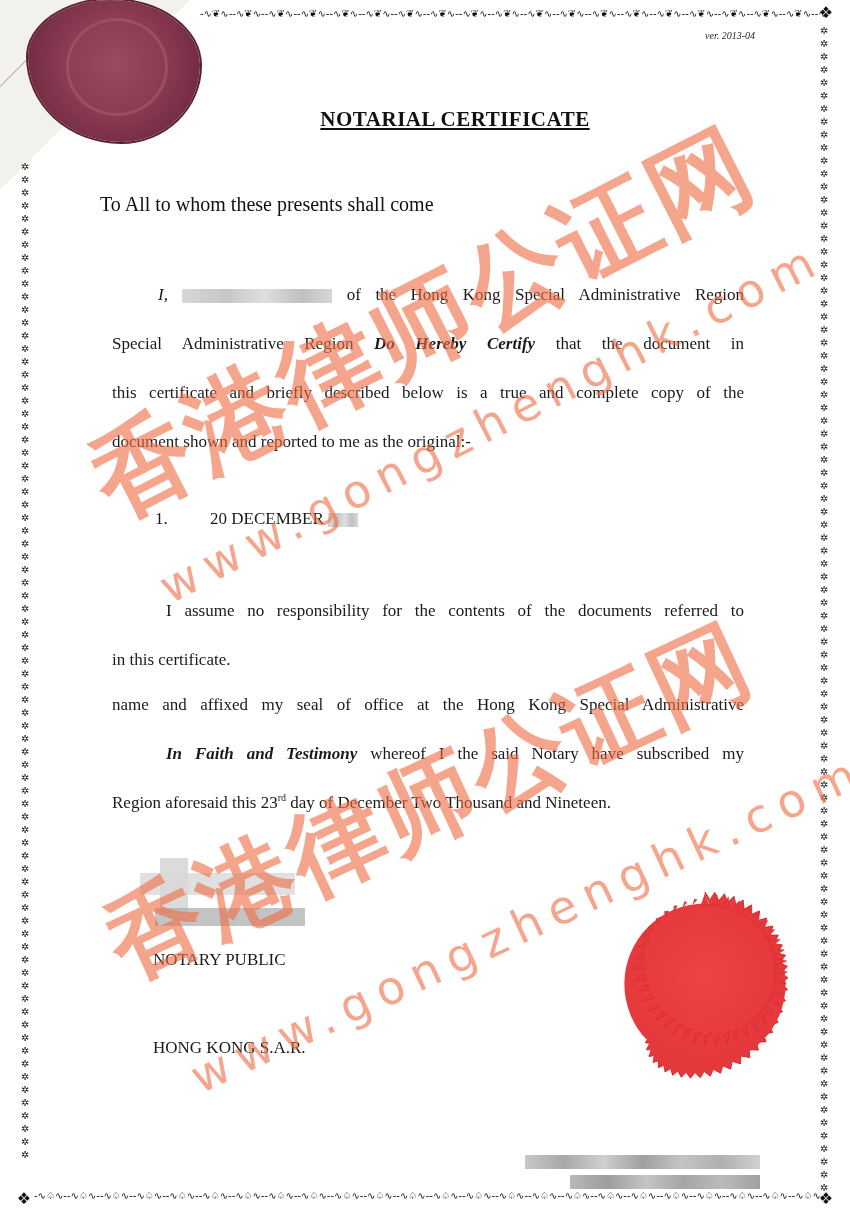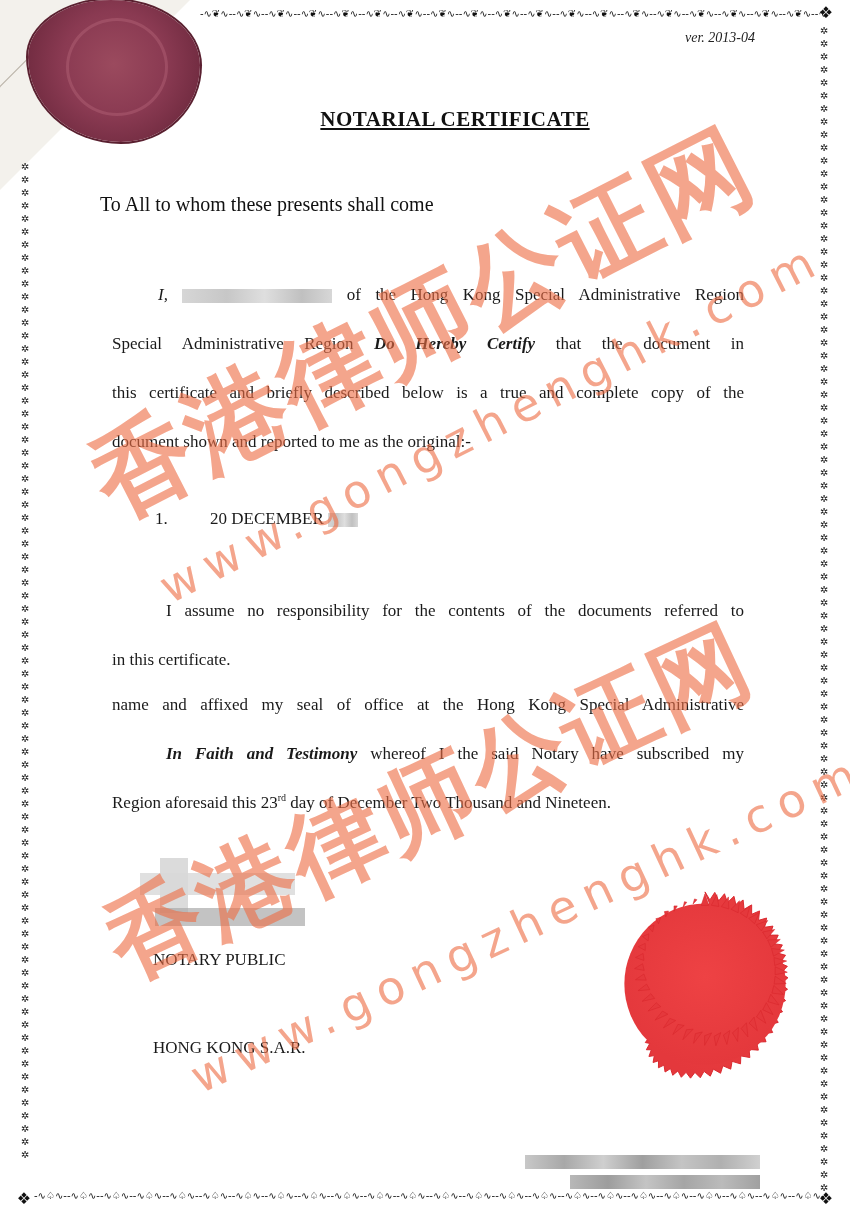--- a/index.html
+++ b/index.html
@@ -17,21 +17,21 @@
     .corner { position:absolute; width:18px; height:18px; font-family:"DejaVu Sans", sans-serif; font-size:16px; line-height:18px; text-align:center; color:#111; }
     .corner-tr { right:15px; top:4px; }
     .corner-bl { left:15px; bottom:6px; }
     .corner-br { right:15px; bottom:6px; }
     
     .wax-seal { position:absolute; left:28px; top:0; width:172px; height:142px; border-radius:48% 52% 46% 54% / 40% 46% 54% 60%; background:radial-gradient(circle at 50% 45%, #9b4a5e 0%, #8a3a52 45%, #6f2a3f 80%, #4a1a28 100%); box-shadow:0 0 0 2px #5a2030; }
     .wax-seal::after { content:""; position:absolute; left:38px; top:18px; width:96px; height:92px; border-radius:50%; border:3px solid rgba(180,100,120,0.45); }
     
     .red-seal { position:absolute; left:606px; top:890px; width:198px; height:192px; }
     
-    .version { position:absolute; right:95px; top:30px; font-style:italic; font-size:14px; color:#222; }
+    .version { position:absolute; right:95px; top:30px; font-style:italic; font-size:10px; color:#222; }
     .title { position:absolute; left:0; right:0; top:107px; text-align:center; font-weight:bold; font-size:21px; letter-spacing:0.5px; color:#111; padding-left:60px;text-decoration:underline; }
     .salutation { position:absolute; left:100px; top:193px; font-size:20px; color:#111; }
     .para { position:absolute; left:100px; width:656px; font-size:17px; line-height:37px; text-align:justify; color:#1a1a1a; }
     .para1 { top:264px; }
     .para p { margin:12px; text-align:justify; text-align-last:justify; }
     .para p.last { text-align-last:left; }
     .indent { display:inline-block; width:46px; }
     .it { font-style:italic; font-weight:bold; }
     .redact { display:inline-block; height:14px; vertical-align:middle; background:linear-gradient(90deg,#cfcfcf 0%,#bdbdbd 30%,#d9d9d9 55%,#b5b5b5 80%,#d0d0d0 100%); opacity:0.85; }
     .item { position:absolute; left:155px; top:500px; width:601px; font-size:17px; line-height:37px; color:#1a1a1a; }

